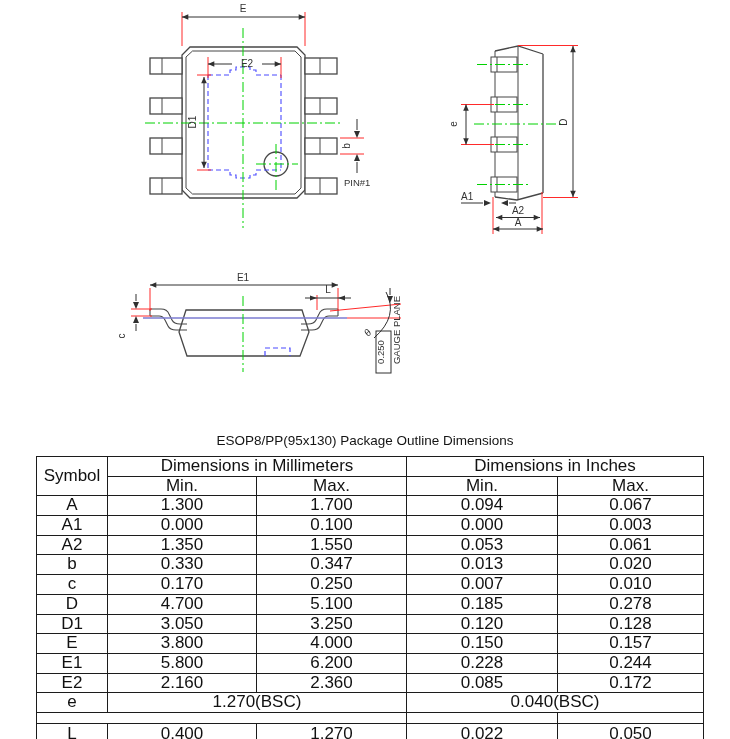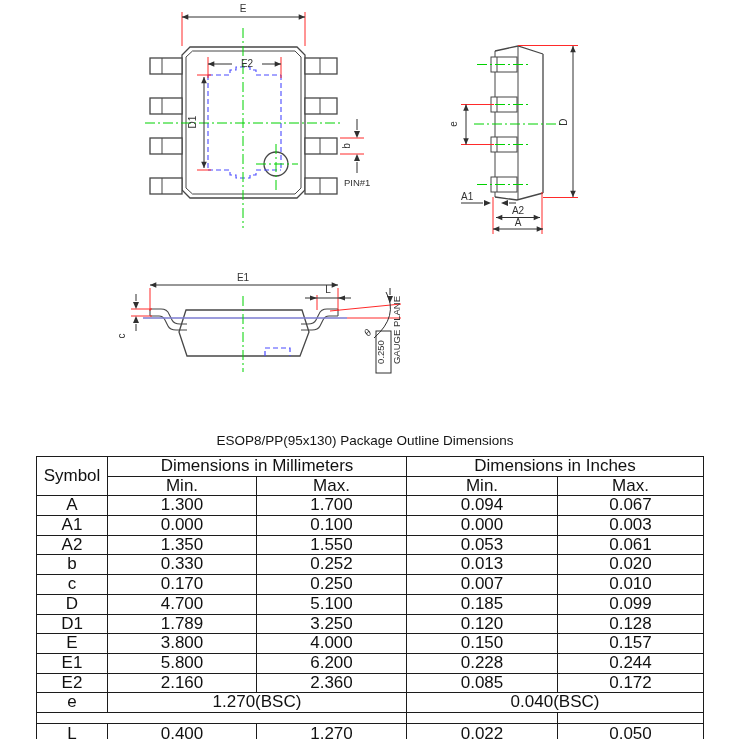--- a/index.html
+++ b/index.html
@@ -208,41 +208,41 @@
   <tr class="r-data">
     <td>A2</td>
     <td>1.350</td>
     <td>1.550</td>
     <td>0.053</td>
     <td>0.061</td>
   </tr>
   <tr class="r-data">
     <td>b</td>
     <td>0.330</td>
-    <td>0.252</td>
+    <td>0.347</td>
     <td>0.013</td>
     <td>0.020</td>
   </tr>
   <tr class="r-data">
     <td>c</td>
     <td>0.170</td>
     <td>0.250</td>
     <td>0.007</td>
     <td>0.010</td>
   </tr>
   <tr class="r-data">
     <td>D</td>
     <td>4.700</td>
     <td>5.100</td>
     <td>0.185</td>
-    <td>0.099</td>
+    <td>0.278</td>
   </tr>
   <tr class="r-data">
     <td>D1</td>
-    <td>1.789</td>
+    <td>3.050</td>
     <td>3.250</td>
     <td>0.120</td>
     <td>0.128</td>
   </tr>
   <tr class="r-data">
     <td>E</td>
     <td>3.800</td>
     <td>4.000</td>
     <td>0.150</td>
     <td>0.157</td>

